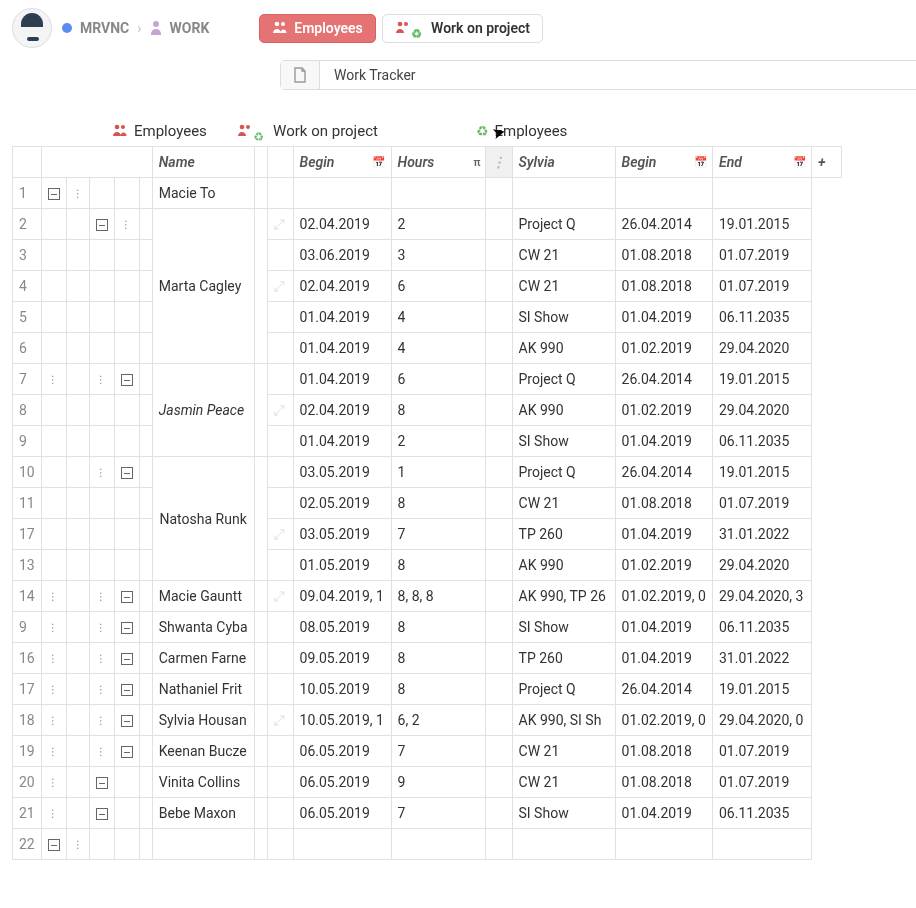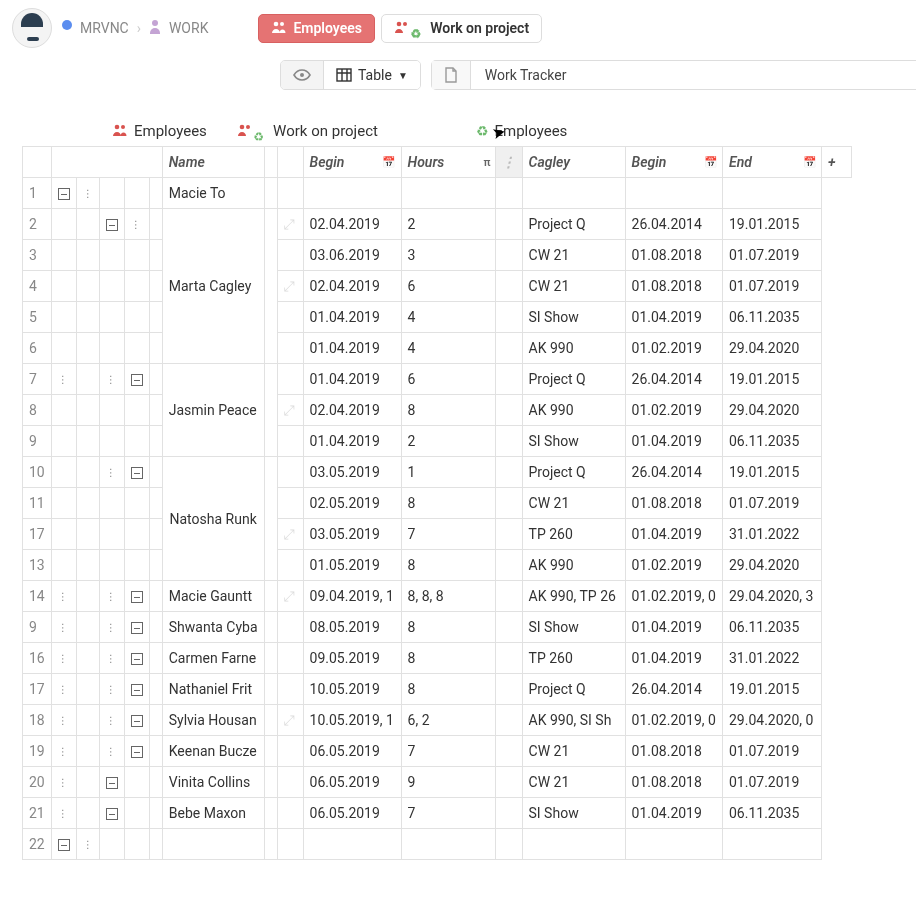--- a/index.html
+++ b/index.html
@@ -38,24 +38,24 @@
   .avatar::after {
     content: '';
     position: absolute;
     bottom: 6px; left: 14px;
     width: 12px; height: 4px;
     background: #2c3e50;
     border-radius: 2px;
   }
   .breadcrumb {
     display: flex;
-    align-items: flex-start;
+    align-items: center;
     gap: 8px;
     font-size: 14px;
-    font-weight: 400;
+    font-weight: 700;
     color: #888;
   }
   .breadcrumb .dot {
     width: 10px; height: 10px; border-radius: 50%;
     background: #5b8def;
     display: inline-block;
   }
   .breadcrumb .chev {
     color: #ccc;
   }
@@ -181,21 +181,20 @@
     left:24px; top:5px;
     font-size:16px;
     color:#000;
     transform:rotate(-15deg);
   }
 
   table.grid {
     border-collapse: collapse;
     table-layout: fixed;
     margin-top: 2px;
-    margin-left: 10px;
   }
   table.grid th, table.grid td {
     height: 31px;
     font-size: 14px;
     text-align: left;
     overflow: hidden;
     white-space: nowrap;
     text-overflow: ellipsis;
     padding:0;
   }
@@ -298,38 +297,20 @@
               <path d="M1 13c0-2.3 1.8-4 4-4s4 1.7 4 4z"></path>
             </g>
           </svg>
       </span>
       <span>Work on project</span>
     </div>
   </div>
 </div>
 
 <div class="toolbar">
-  <div class="group">
-    <div class="btn eye">
-      <svg width="18" height="14" viewBox="0 0 18 14">
-          <path fill="none" stroke="#888" stroke-width="1.6" d="M1 7s3-5 8-5 8 5 8 5-3 5-8 5-8-5-8-5z"></path>
-          <circle cx="9" cy="7" r="2" fill="#888"></circle>
-        </svg>
-    </div>
-    <div class="btn">
-      <svg width="16" height="14" viewBox="0 0 16 14">
-          <rect x="1" y="1" width="14" height="12" fill="none" stroke="#333" stroke-width="1.4"></rect>
-          <line x1="1" y1="5" x2="15" y2="5" stroke="#333" stroke-width="1.4"></line>
-          <line x1="6" y1="1" x2="6" y2="13" stroke="#333" stroke-width="1.4"></line>
-          <line x1="11" y1="1" x2="11" y2="13" stroke="#333" stroke-width="1.4"></line>
-        </svg>
-      <span>Table</span>
-      <span style="font-size:10px">▼</span>
-    </div>
-  </div>
   <div class="title-field">
     <div class="file-btn">
       <svg width="14" height="16" viewBox="0 0 14 16">
           <path fill="none" stroke="#999" stroke-width="1.4" d="M2 1h7l3 3v11H2z"></path>
           <path fill="none" stroke="#999" stroke-width="1.4" d="M9 1v3h3"></path>
         </svg>
     </div>
     <div class="title-text">Work Tracker</div>
   </div>
 </div>
@@ -390,21 +371,21 @@
     <thead>
       <tr>
         <th class="gutter"></th>
         <th class="gutter" colspan="5"></th>
         <th class="pink"><span>Name</span></th>
         <th class="pink-empty"></th>
         <th></th>
         <th><span>Begin</span><span class="mini-icon">📅</span></th>
         <th><span>Hours</span><span class="mini-icon">π</span></th>
         <th style="background:#f0f0f0;color:#bbb;text-align:center;">⋮</th>
-        <th class="green"><span>Cagley</span></th>
+        <th class="green"><span>Sylvia</span></th>
         <th class="green"><span>Begin</span><span class="mini-icon">📅</span></th>
         <th class="green"><span>End</span><span class="mini-icon">📅</span></th>
         <th class="plus">+</th>
       </tr>
     </thead>
     <tbody id="grid-body">
         <tr>
           <td class="gutter">1</td>
           <td class="ctrl box"><span class="boxminus"></span></td>
           <td class="ctrl ellip">⋮</td>
@@ -498,21 +479,21 @@
           <td class="striped">01.02.2019</td>
           <td class="striped">29.04.2020</td>
         </tr>
         <tr>
           <td class="gutter">7</td>
           <td class="ctrl ellip">⋮</td>
           <td class="ctrl"></td>
           <td class="ctrl ellip">⋮</td>
           <td class="ctrl box"><span class="boxminus"></span></td>
           <td class="ctrl"></td>
-          <td rowspan="3" class="striped" style="vertical-align: middle;">Jasmin Peace</td>
+          <td rowspan="3" class="striped" style="vertical-align: middle; font-style: italic;">Jasmin Peace</td>
           <td rowspan="3" class="striped"></td>
           <td class="faint-glyph"></td>
           <td>01.04.2019</td>
           <td>6</td>
           <td></td>
           <td>Project Q</td>
           <td>26.04.2014</td>
           <td>19.01.2015</td>
         </tr>
         <tr>

